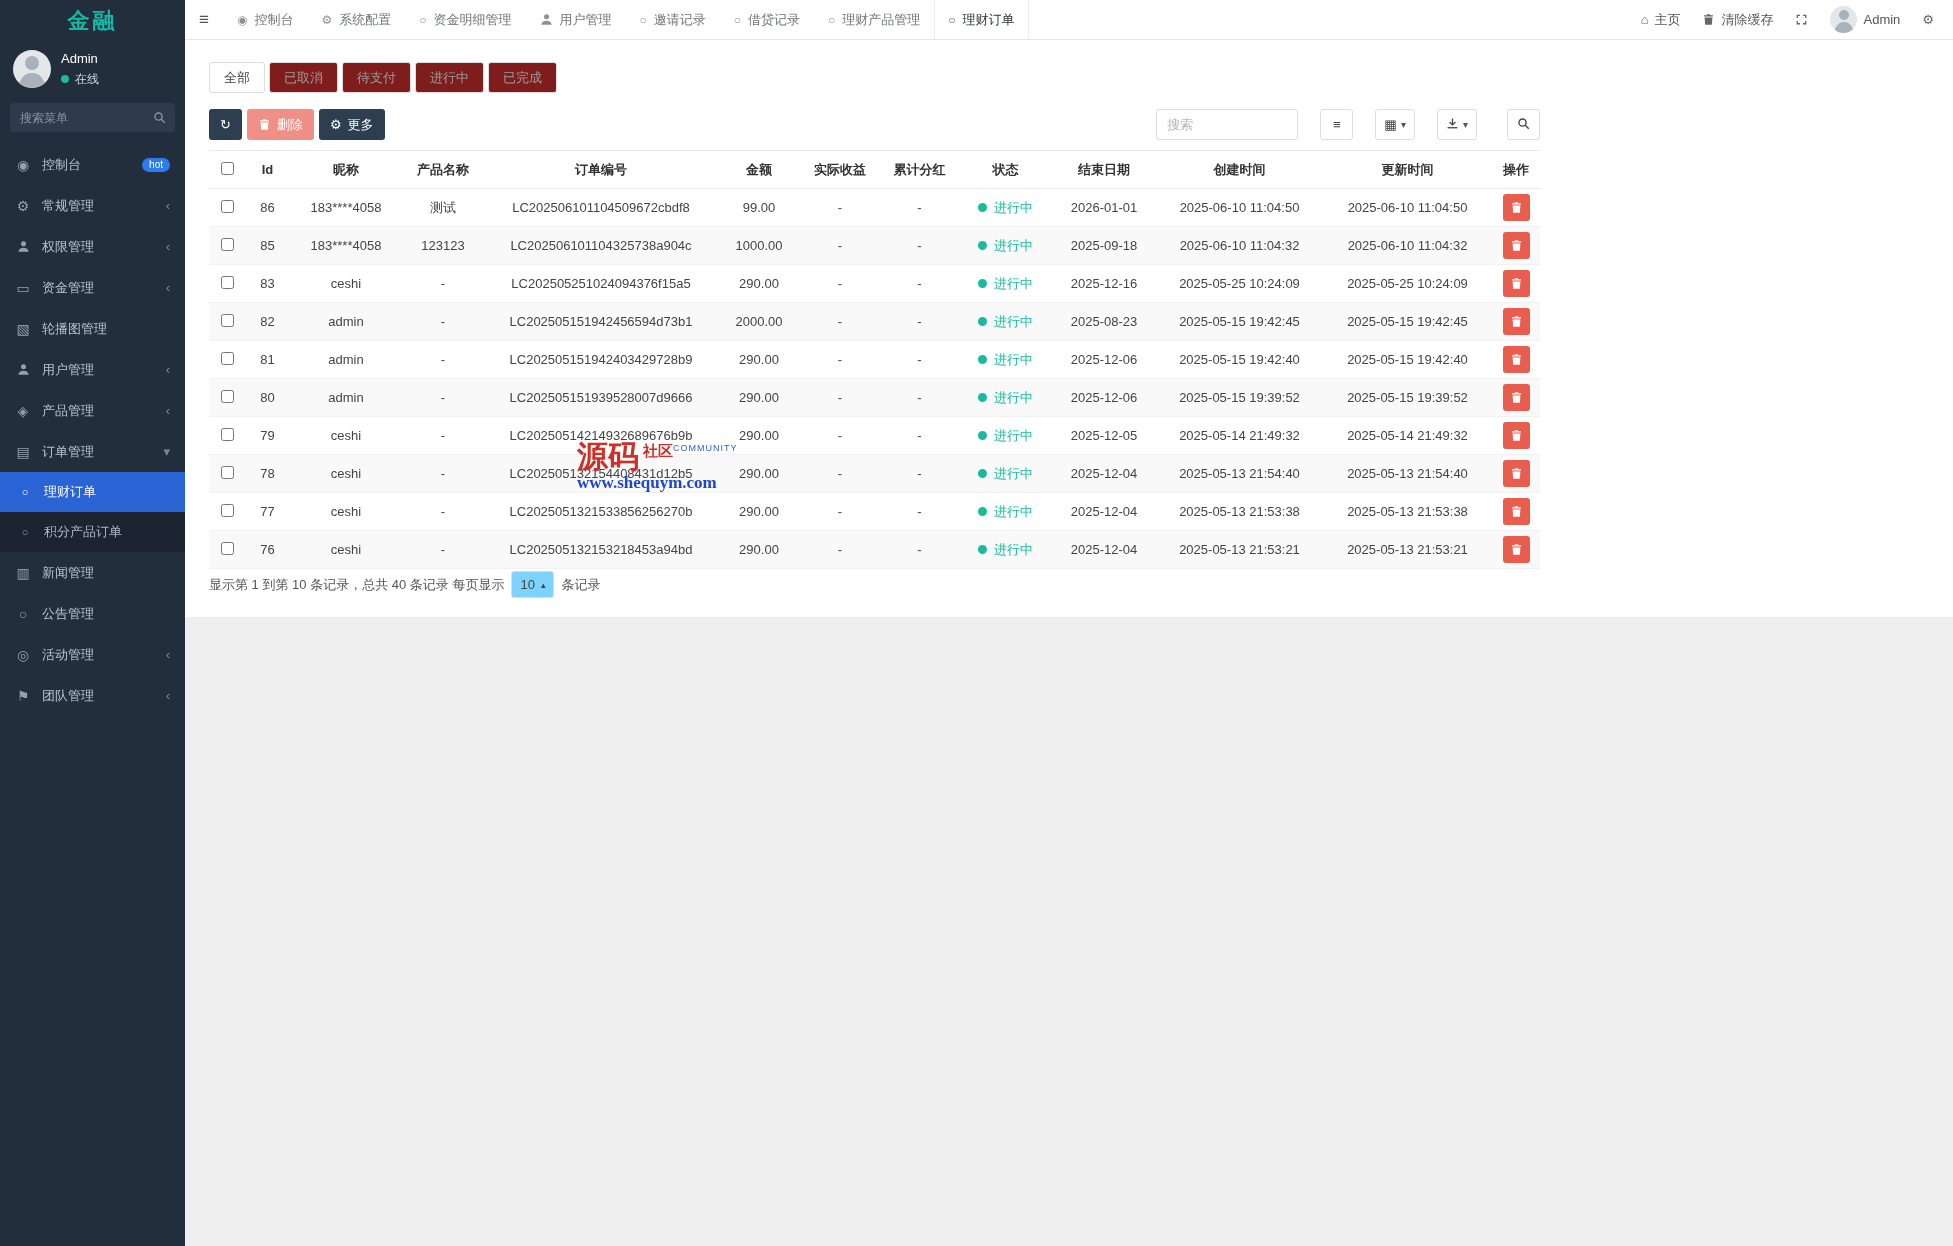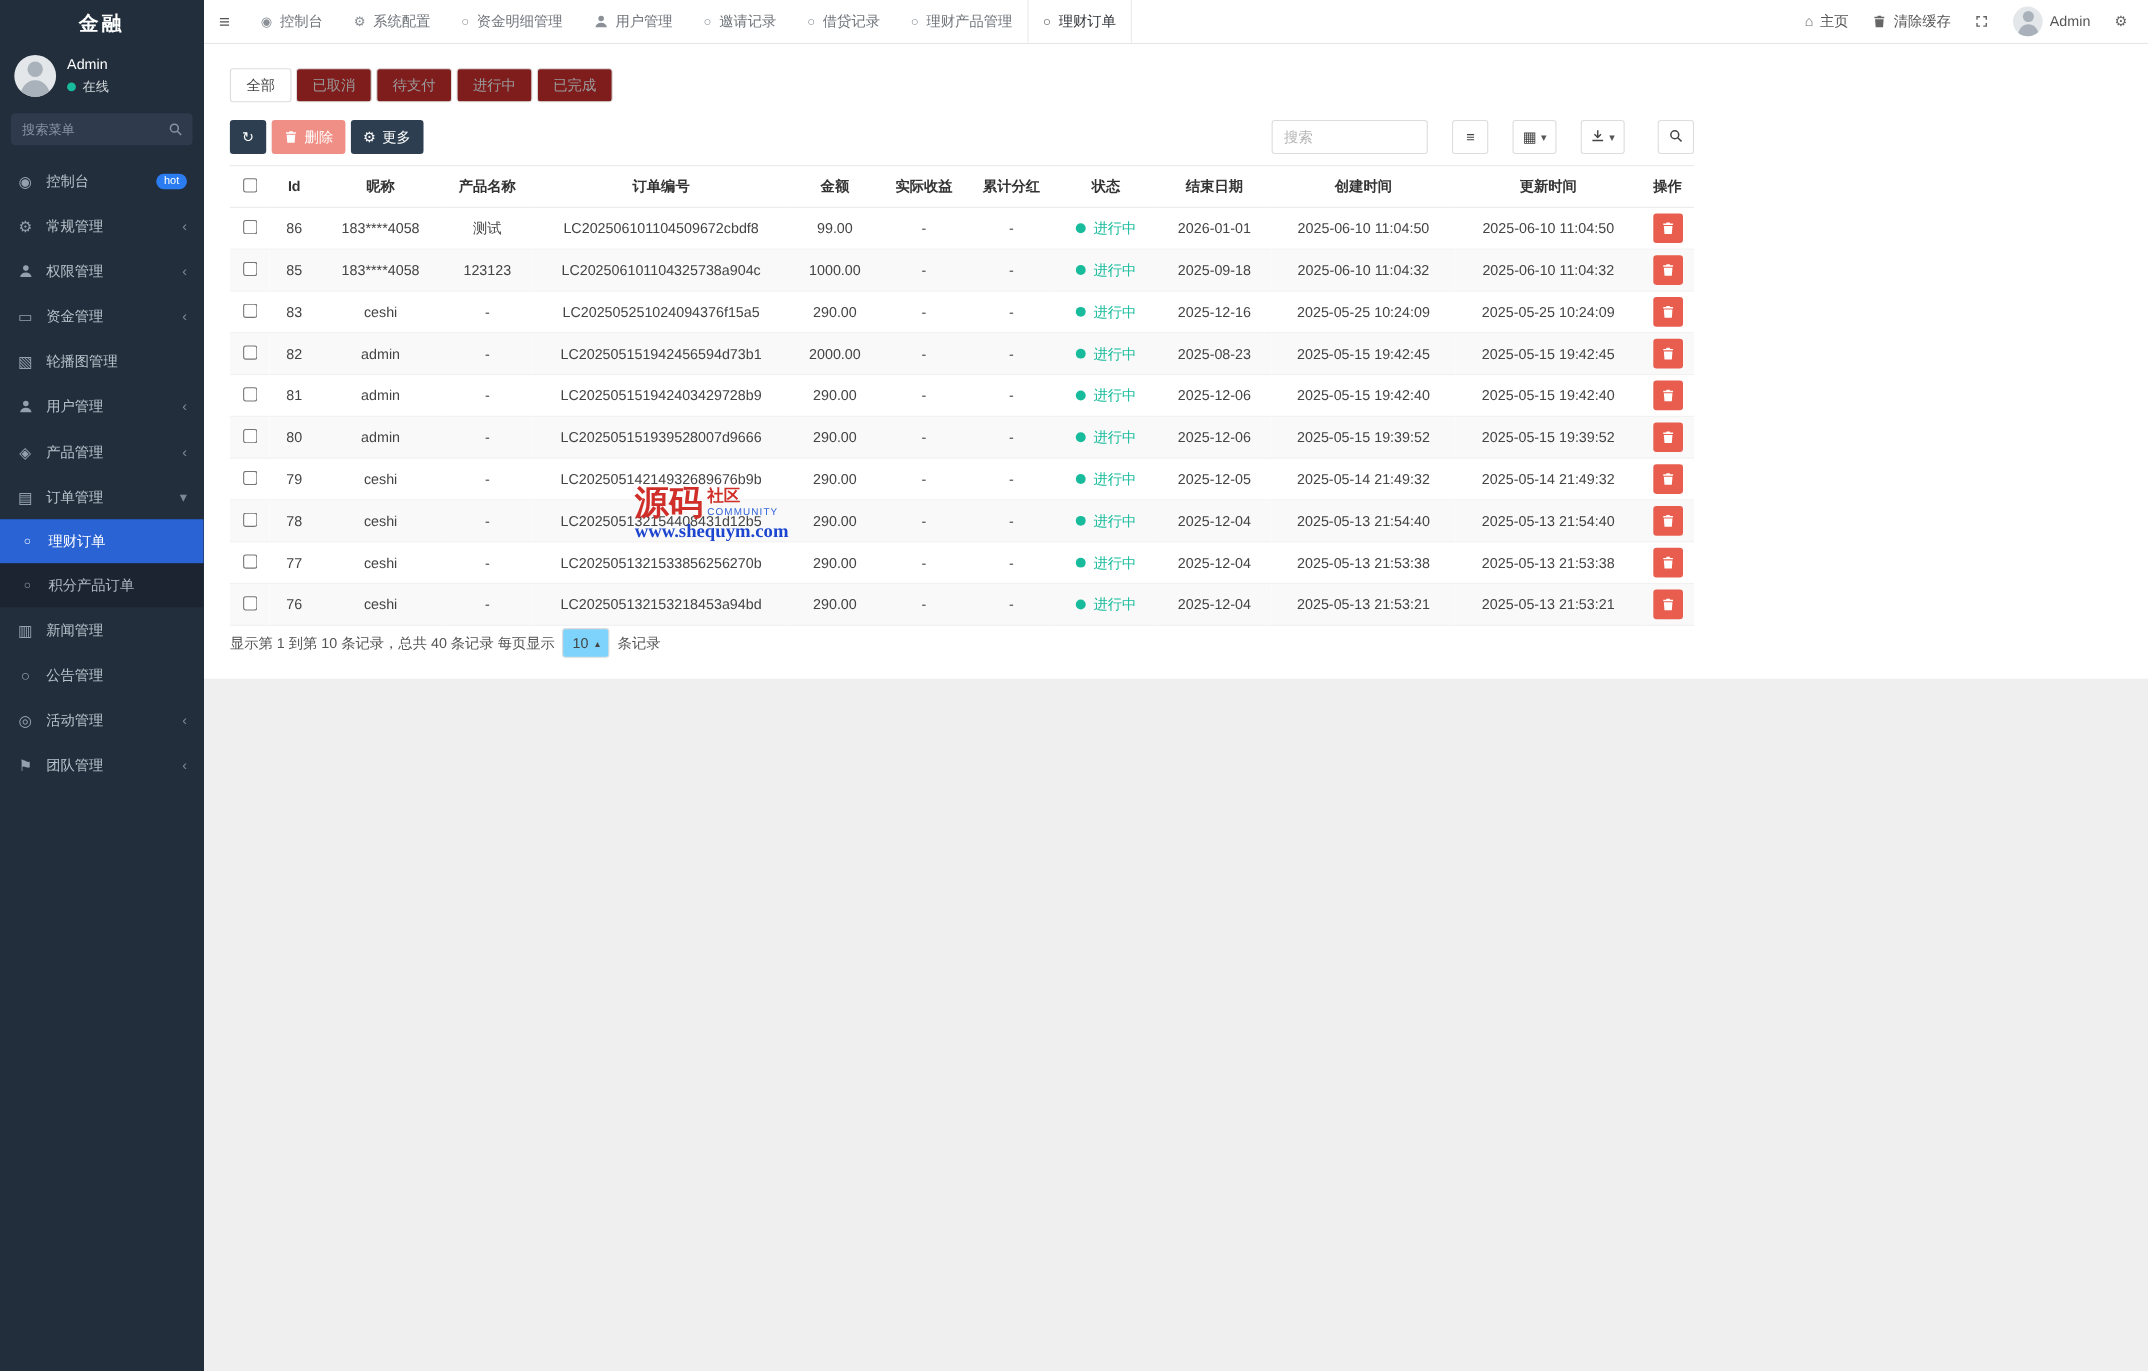--- a/index.html
+++ b/index.html
@@ -1,21 +1,21 @@
 <!DOCTYPE html>
 <html><head>
 <meta charset="utf-8">
 <style>
   *{box-sizing:border-box;margin:0;padding:0}
   html,body{width:1953px;height:1246px}
   body{font-family:"Liberation Sans","DejaVu Sans",sans-serif;font-size:13px;color:#333;background:#efefef;overflow:hidden}
 
   
   .sidebar{position:fixed;left:0;top:0;bottom:0;width:185px;background:#222e3c;color:#b8c2cc;z-index:20}
-  .brand{height:42px;line-height:42px;text-align:center;color:#ffffff;font-size:18px;font-weight:bold;letter-spacing:3px}
+  .brand{height:42px;line-height:42px;text-align:center;color:#14b8a6;font-size:22px;font-weight:bold;letter-spacing:3px}
   .userpanel{display:flex;align-items:center;gap:10px;padding:8px 13px 12px}
   .avatar{width:38px;height:38px;border-radius:50%;background:#e3e7ea;position:relative;overflow:hidden;flex:none}
   .avatar::before{content:"";position:absolute;width:38%;height:38%;border-radius:50%;background:#a9b2ba;left:31%;top:15%}
   .avatar::after{content:"";position:absolute;width:72%;height:46%;border-radius:50% 50% 0 0/100% 100% 0 0;background:#a9b2ba;left:14%;top:60%}
   .uname{color:#fff;font-size:13px;margin-bottom:5px}
   .ustatus{font-size:12px;color:#d4dade;display:flex;align-items:center;gap:6px}
   .ustatus .dot{width:8px;height:8px;border-radius:50%;background:#18bc9c}
   .menusearch{margin:3px 10px 12px;position:relative}
   .menusearch input{width:100%;height:29px;background:#2f3b4c;border:none;border-radius:4px;color:#cfd6dc;padding:0 30px 0 10px;font-size:12px;outline:none}
   .menusearch input::placeholder{color:#8894a3}
@@ -82,21 +82,21 @@
   .pnums{display:flex;gap:6px}
   .pbtn{min-width:27px;height:27px;padding:0 9px;border:1px solid #ddd;background:#fff;border-radius:3px;display:inline-flex;align-items:center;justify-content:center;color:#444;cursor:pointer;font-size:13px}
   .pbtn.disabled{color:#999}
   .pbtn.active{background:#2c3e50;border-color:#2c3e50;color:#fff}
   .jumpin{width:46px;height:27px;border:1px solid #ddd;border-radius:3px;margin-left:6px;outline:none;padding:0 6px}
 
   
   .watermark{position:absolute;left:392px;top:441px;z-index:8;pointer-events:none}
   .wm-top{display:flex;align-items:flex-start;gap:4px}
   .wm-main{font-size:31px;font-weight:bold;color:#cf2f28;font-family:"Liberation Serif","DejaVu Serif",serif;line-height:1}
-  .wm-col{display:flex;flex-direction:column;padding-top:2px}
+  .wm-col{display:flex;flex-direction:row;padding-top:2px}
   .wm-sub{font-size:15px;font-weight:bold;color:#cf2f28;line-height:1.1}
   .wm-comm{font-size:9px;color:#2d62d8;letter-spacing:1px;line-height:1.2}
   .wm-url{font-size:17px;font-weight:bold;color:#1c46cf;font-family:"Liberation Serif","DejaVu Serif",serif;margin-top:2px;line-height:1}
 </style>
 </head>
 <body>
 
 <aside class="sidebar">
   <div class="brand">金融</div>
   <div class="userpanel">

